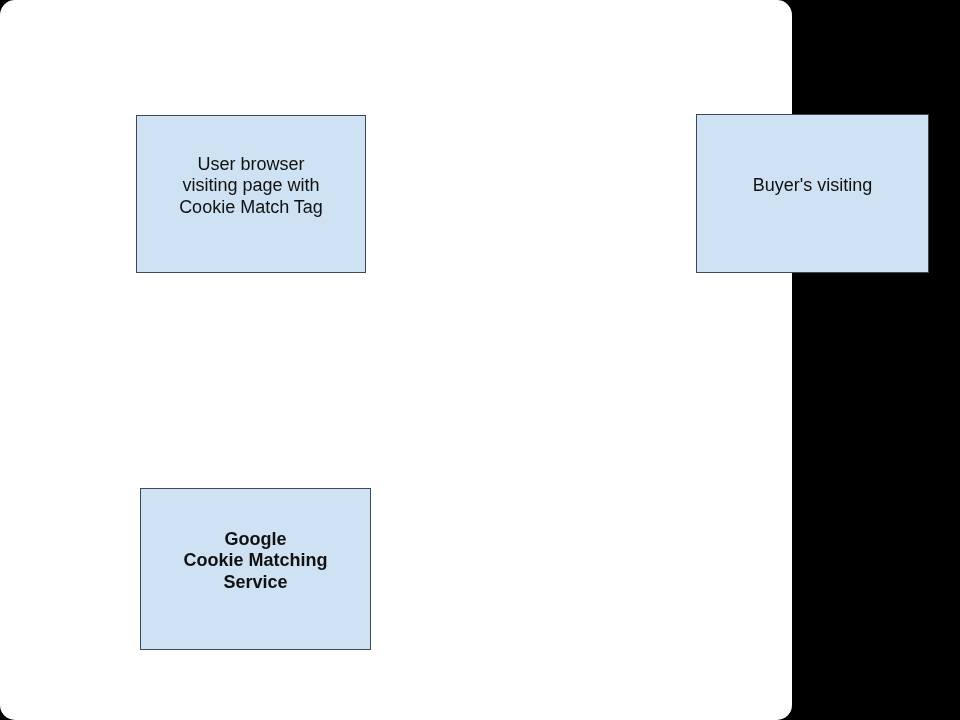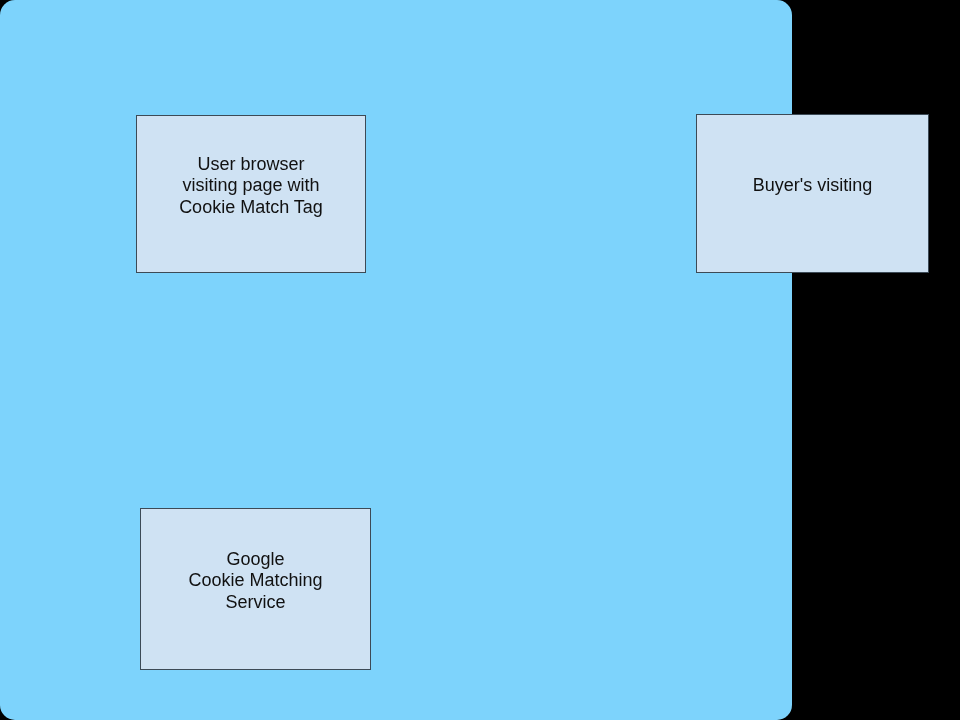--- a/index.html
+++ b/index.html
@@ -9,21 +9,21 @@
     height: 720px;
     overflow: hidden;
     background: #000000;
     font-family: "Liberation Sans", sans-serif;
   }
 
   .canvas {
     position: relative;
     width: 792px;
     height: 720px;
-    background: #7dd3fc;
+    background: #ffffff;
     border-radius: 15px;
   }
 
   .node {
     position: absolute;
     box-sizing: border-box;
     background: #cfe2f3;
     border: 1px solid #3c4a56;
     display: flex;
     align-items: center;
@@ -49,23 +49,24 @@
 
   #node-buyers-service {
     left: 696px;
     top: 114px;
     width: 233px;
     height: 159px;
   }
 
   #node-google-cms {
     left: 140px;
-    top: 508px;
+    top: 488px;
     width: 231px;
     height: 162px;
+    font-weight: bold;
   }
 </style>
 </head>
 <body>
 
 <div class="canvas">
 
   <div class="node" id="node-user-browser">
     <span class="node-label">User browser
 visiting page with

